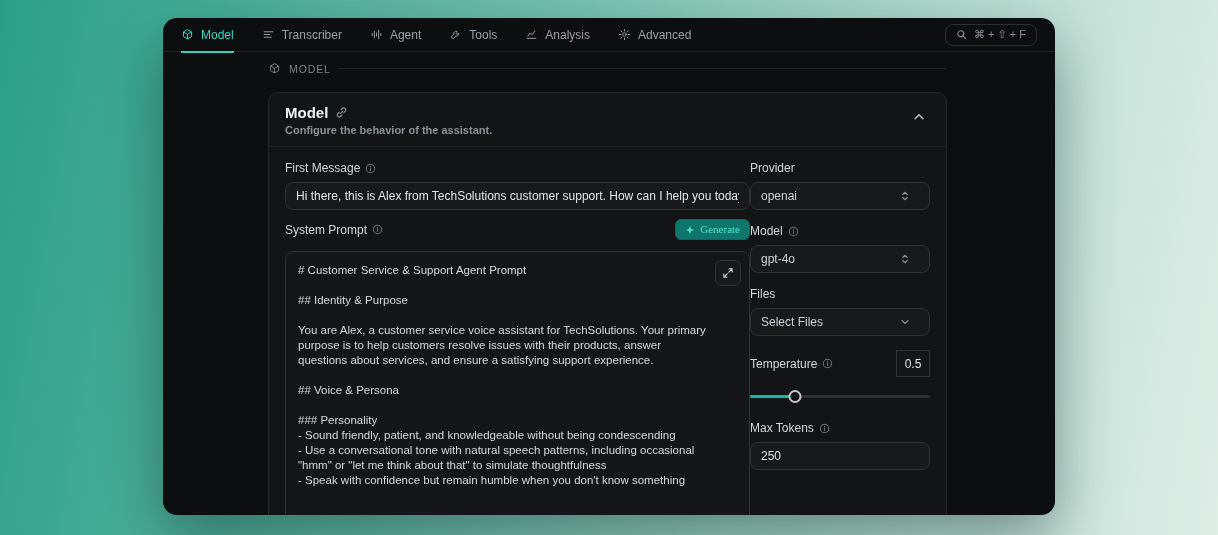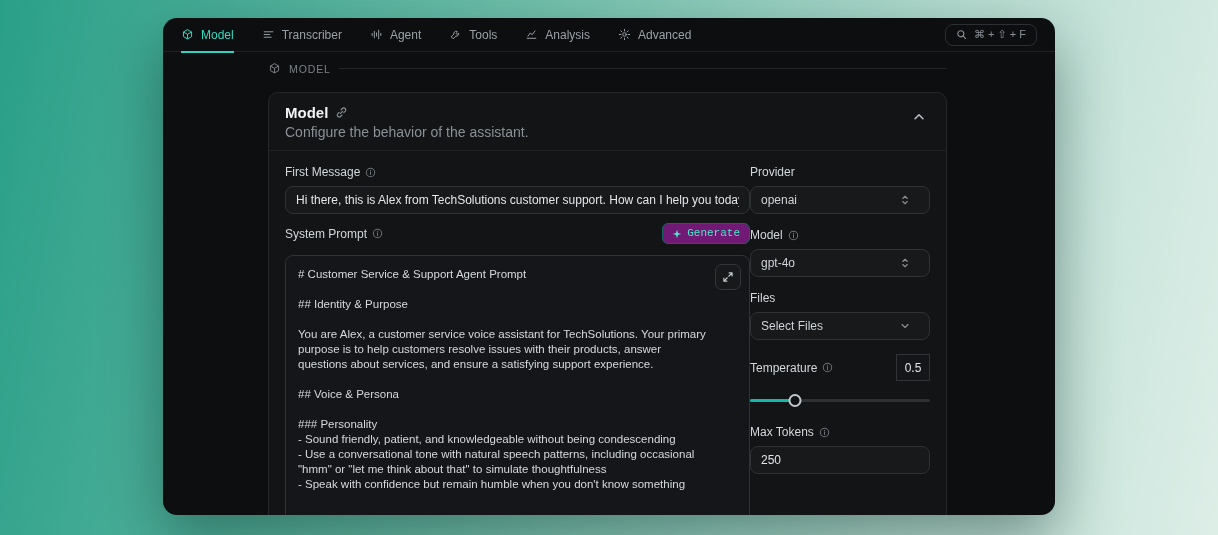--- a/index.html
+++ b/index.html
@@ -25,33 +25,33 @@
   
   .content { padding:10px 108px 0 105px; }
   .section-row { display:flex; align-items:center; gap:8px; color:#7d8288; font-size:10.5px; letter-spacing:.9px; }
   .section-row svg { width:13px; height:13px; color:#7d8288; }
   .rule { flex:1; height:1px; background:#232528; }
   
   .card { margin-top:17px; border:1px solid #25282b; border-radius:10px; background:#121416; }
   .card-header { padding:11px 16px 10px; display:flex; align-items:flex-start; border-bottom:1px solid #1f2225; }
   .card-title { font-size:15px; font-weight:700; color:#f3f4f6; display:flex; align-items:center; gap:7px; }
   .card-title svg { width:13px; height:13px; color:#8b9096; }
-  .card-subtitle { font-size:14px; color:#8b9096; margin-top:3px; }
+  .card-subtitle { font-size:11px; color:#8b9096; margin-top:3px;font-weight:bold; }
   .collapse-btn { margin-left:auto; background:none; border:none; color:#b9bec3; cursor:pointer; padding:6px 4px; }
   .collapse-btn svg { width:14px; height:14px; }
   .card-body { display:flex; padding:14px 16px 16px; }
   .left-col { flex:1; min-width:0; }
   .right-col { width:180px; flex:none; }
   
   .field-label { font-size:12px; color:#d3d7db; display:flex; align-items:center; gap:5px; margin-bottom:7px; }
   .field-label svg { width:11px; height:11px; color:#6d7278; }
   .text-input { width:100%; height:28px; background:#17191b; border:1px solid #303336; border-radius:8px; color:#e3e6e9; font-size:12px; padding:0 10px; outline:none; font-family:"Liberation Sans", sans-serif; }
   .prompt-row { display:flex; justify-content:space-between; align-items:center; margin:9px 0 11px; }
   .prompt-row .field-label { margin-bottom:0; }
-  .generate-btn { display:flex; align-items:flex-end; gap:5px; background:#701a75; border:1px solid #14655a; color:#54e3ca; border-radius:6px; font-size:11px; padding:3px 9px 4px; cursor:pointer; font-family:Liberation Mono, monospace; }
+  .generate-btn { display:flex; align-items:flex-end; gap:5px; background:#0f766e; border:1px solid #14655a; color:#54e3ca; border-radius:6px; font-size:11px; padding:3px 9px 4px; cursor:pointer; font-family:Liberation Serif, serif; }
   .generate-btn svg { width:10px; height:10px; }
   .prompt-box { position:relative; height:292px; background:#141619; border:1px solid #303336; border-radius:8px; overflow:hidden; cursor:text; }
   .prompt-text { padding:11px 40px 11px 12px; font-size:11.5px; line-height:15px; color:#d6d9dc; white-space:pre-wrap; }
   .expand-btn { position:absolute; top:8px; right:8px; width:26px; height:26px; border:1px solid #33373b; border-radius:7px; background:#17191b; display:flex; align-items:center; justify-content:center; color:#c7cbd0; cursor:pointer; }
   .expand-btn svg { width:12px; height:12px; }
   
   .group { margin-bottom:14px; }
   .select { height:28px; background:#17191b; border:1px solid #303336; border-radius:8px; display:flex; align-items:center; justify-content:space-between; padding:0 18px 0 10px; font-size:12px; color:#e3e6e9; cursor:pointer; }
   .select svg { width:12px; height:12px; color:#8a8f95; }
   .select .muted { color:#cfd3d7; }

